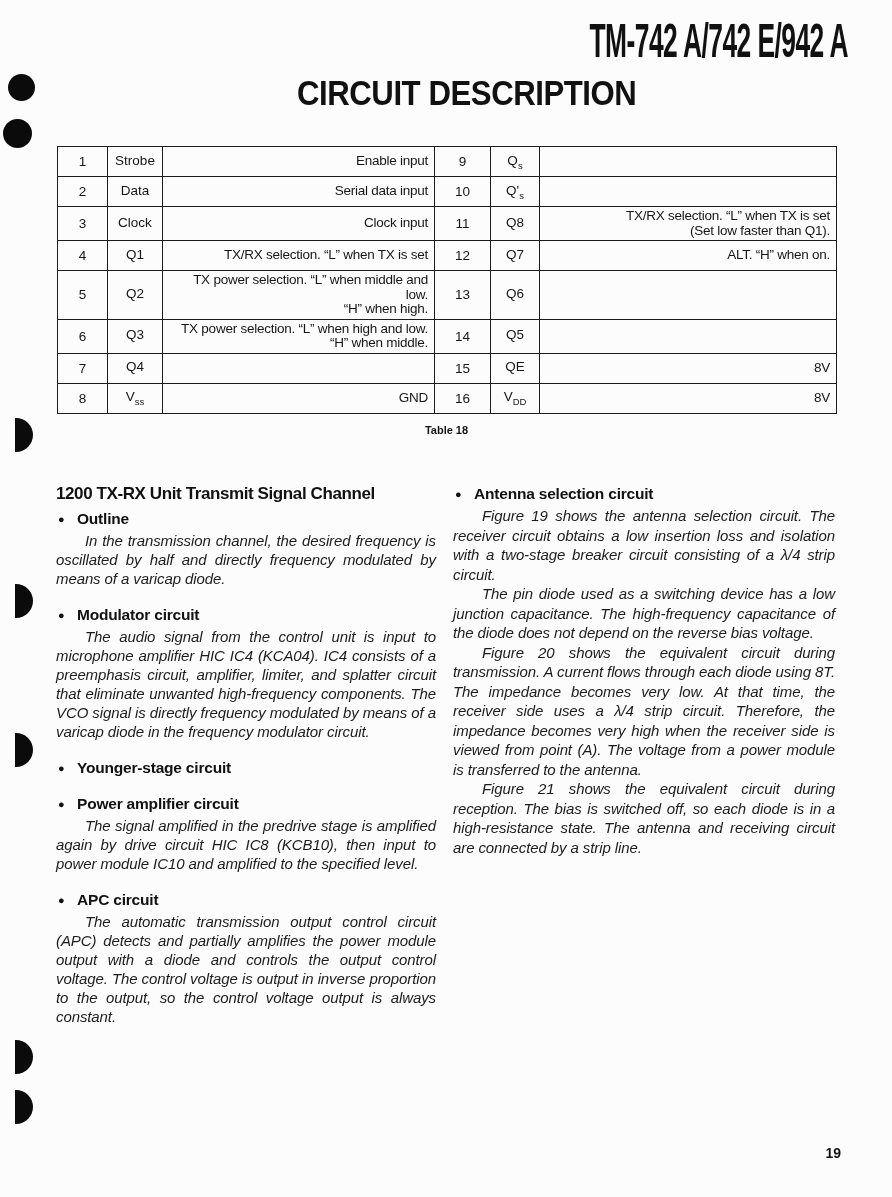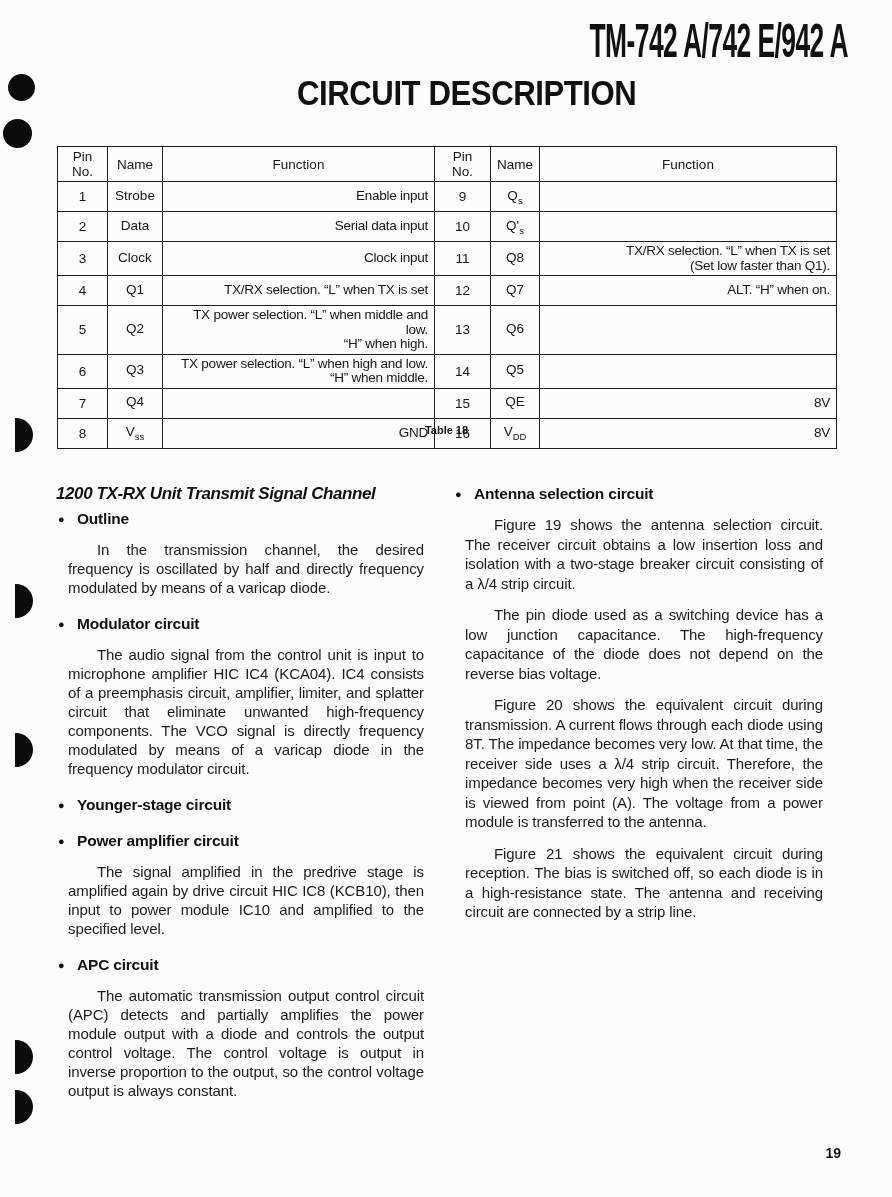--- a/index.html
+++ b/index.html
@@ -60,31 +60,31 @@
   .col {
     position: absolute; top: 484px; width: 380px;
     font-size: 15px; line-height: 19px; text-align: justify;
     letter-spacing: -0.1px; color: #1c1c1c;
   }
   .col-left { left: 56px; }
   .col-right { left: 453px; width: 382px; line-height: 19.5px; }
 
   .unit-title {
     font-weight: bold; font-size: 17px; line-height: 20px;
-    letter-spacing: -0.4px; text-align: left; margin: 0 0 4px 0; color: #111; font-style: italic;
+    letter-spacing: -0.4px; text-align: left; margin: 0 0 4px 0; color: #111;
   }
   .sec { margin-top: 17px; }
   .sec-first { margin-top: 5px; }
   .sec-head {
     position: relative; padding-left: 21px; margin: 0 0 3px 0;
     font-weight: bold; font-size: 15.5px; line-height: 19px;
     text-align: left; letter-spacing: -0.2px; color: #111;
   }
   .bullet { position: absolute; left: 2px; top: 1px; font-size: 11px; }
-  .sec p { margin: 12px; text-indent: 29px; }
+  .sec p { margin: 0; text-indent: 29px; font-style: italic; }
 
   .page-number {
     position: absolute; top: 1145px; right: 51px;
     font-weight: bold; font-size: 14px; color: #111;
   }
 </style>
 </head>
 <body>
 
 <div class="artifact dot" style="left:8px;top:74px;width:27px;height:27px"></div>
@@ -101,28 +101,20 @@
 <table class="pin-table">
   <colgroup>
     <col style="width:50px">
       <col style="width:55px">
       <col style="width:272px">
     <col style="width:56px">
       <col style="width:49px">
       <col style="width:297px">
   </colgroup>
   <tbody>
-      <tr>
-    <th>Pin No.</th>
-    <th>Name</th>
-    <th>Function</th>
-    <th>Pin No.</th>
-    <th>Name</th>
-    <th>Function</th>
-  </tr>
   <tr>
     <td class="c-pin">1</td>
     <td class="c-name"><span>Strobe</span><span class="sub"></span></td>
     <td class="c-fn">Enable input</td>
     <td class="c-pin">9</td>
     <td class="c-name"><span>Q</span><span class="sub">s</span></td>
     <td class="c-fn"></td>
   </tr>
   <tr>
     <td class="c-pin">2</td>

